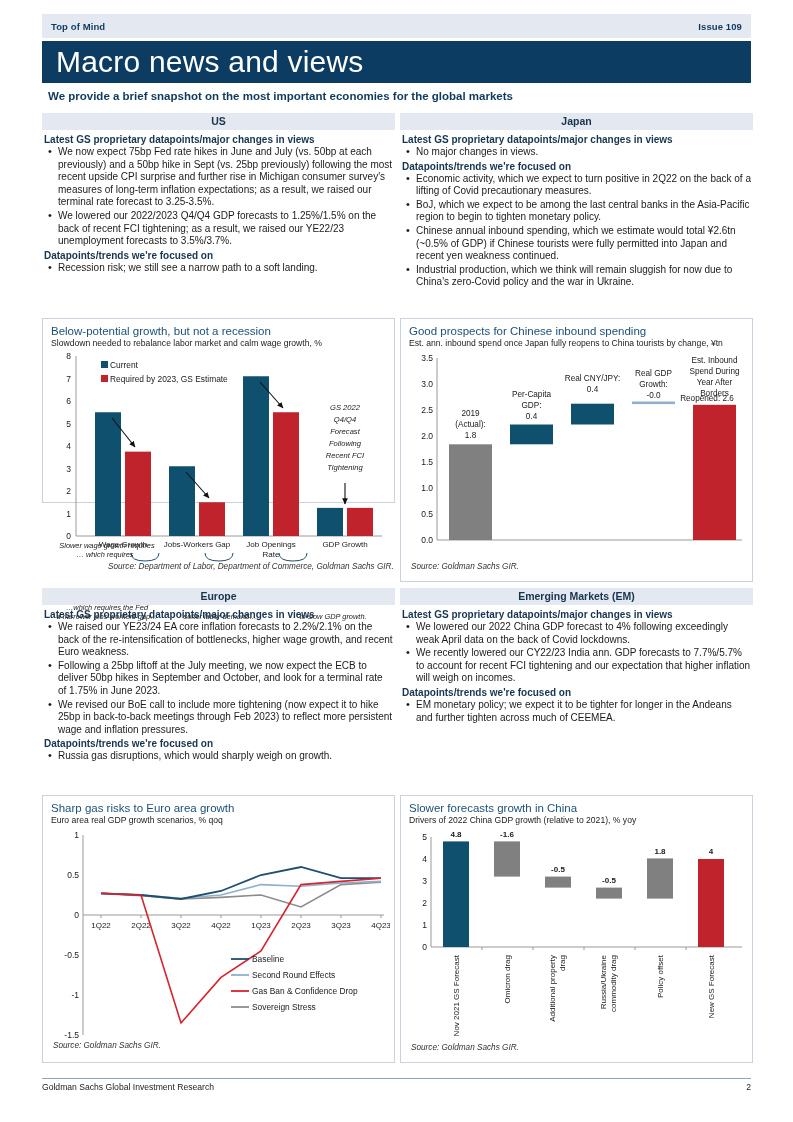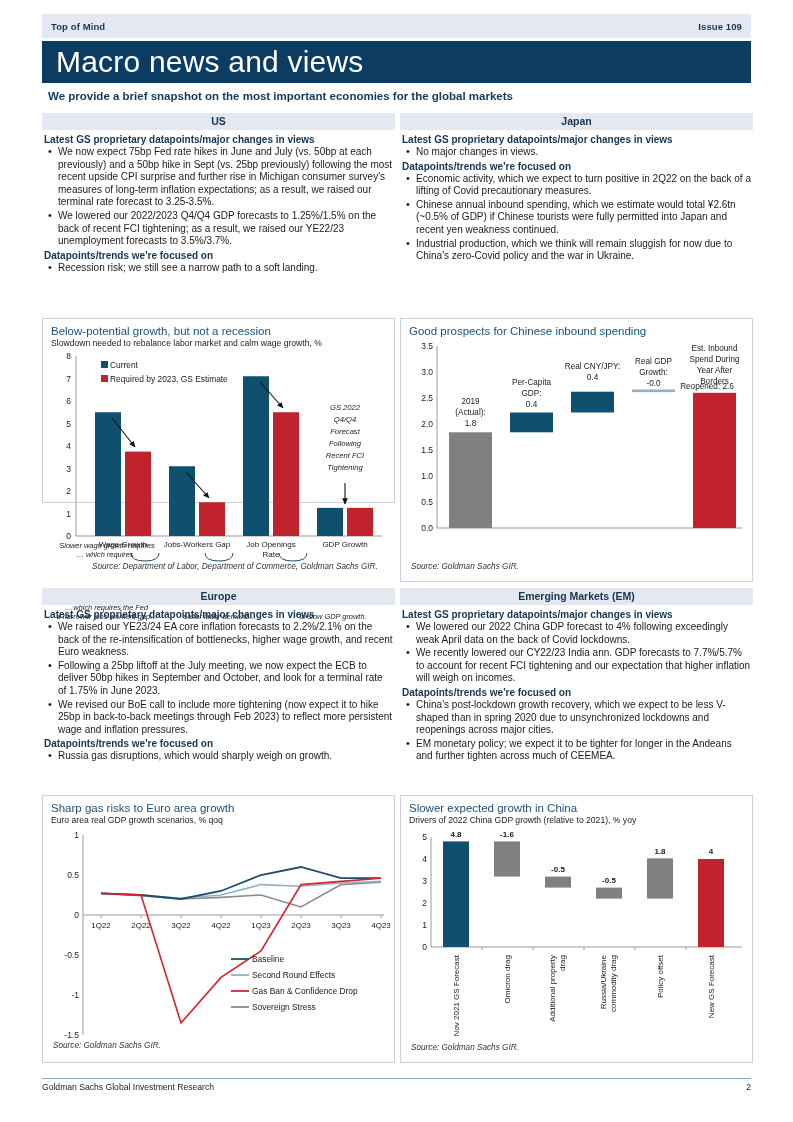--- a/index.html
+++ b/index.html
@@ -119,20 +119,21 @@
   <div class="quad q-right row1">
     <div class="sec-title">Japan</div>
     <div class="sec-body">
       <div class="lbl">Latest GS proprietary datapoints/major changes in views</div>
       <ul class="bullets">
         <li>No major changes in views.</li>
       </ul>
       <div class="lbl">Datapoints/trends we're focused on</div>
       <ul class="bullets">
         <li>Economic activity, which we expect to turn positive in 2Q22 on the back of a lifting of Covid precautionary measures.</li>
+        <li>BoJ, which we expect to be among the last central banks in the Asia-Pacific region to begin to tighten monetary policy.</li>
         <li>Chinese annual inbound spending, which we estimate would total ¥2.6tn (~0.5% of GDP) if Chinese tourists were fully permitted into Japan and recent yen weakness continued.</li>
         <li>Industrial production, which we think will remain sluggish for now due to China's zero-Covid policy and the war in Ukraine.</li>
       </ul>
     </div>
   </div>
 
   <div class="chartbox" style="position:absolute;left:42px;top:318px;width:353px;height:185px;">
     <div class="c-title">Below-potential growth, but not a recession</div>
     <div class="c-sub">Slowdown needed to rebalance labor market and calm wage growth, %</div>
 
@@ -206,25 +207,26 @@
         <span style="width:112px;text-align:center;">Slower wage growth requires</span>
         <span style="width:108px;text-align:center;">… which requires</span>
         <span style="width:112px;text-align:center;margin-top:44px;">…which requires the Fed</span>
       </div>
       <div style="display:flex;justify-content:space-between;">
         <span style="width:112px;text-align:center;">a narrower jobs-workers gap…</span>
         <span style="width:108px;text-align:center;">softer labor demand…</span>
         <span style="width:112px;text-align:center;">to slow GDP growth.</span>
       </div>
     </div>
-    <div class="c-src" style="position:absolute;left:8px;top:243px;margin-left:41px;">Source: Department of Labor, Department of Commerce, Goldman Sachs GIR.</div>
+    <div class="c-src" style="position:absolute;left:24px;top:243px;margin-left:41px;">Source: Department of Labor, Department of Commerce, Goldman Sachs GIR.</div>
   </div>
 
   <div class="chartbox" style="position:absolute;left:400px;top:318px;width:353px;height:264px;">
     <div class="c-title">Good prospects for Chinese inbound spending</div>
+    <div class="c-sub">Est. ann. inbound spend once Japan fully reopens to China tourists by change, ¥tn</div>
 
     <svg width="341" height="218" viewBox="0 0 341 218">
 
       <g class="ax" text-anchor="end">
         <text x="26" y="11">3.5</text>
           <text x="26" y="37">3.0</text>
           <text x="26" y="63">2.5</text>
         <text x="26" y="89">2.0</text>
           <text x="26" y="115">1.5</text>
           <text x="26" y="141">1.0</text>
@@ -286,21 +288,20 @@
   <div class="quad q-right row2">
     <div class="sec-title">Emerging Markets (EM)</div>
     <div class="sec-body">
       <div class="lbl">Latest GS proprietary datapoints/major changes in views</div>
       <ul class="bullets">
         <li>We lowered our 2022 China GDP forecast to 4% following exceedingly weak April data on the back of Covid lockdowns.</li>
         <li>We recently lowered our CY22/23 India ann. GDP forecasts to 7.7%/5.7% to account for recent FCI tightening and our expectation that higher inflation will weigh on incomes.</li>
       </ul>
       <div class="lbl">Datapoints/trends we're focused on</div>
       <ul class="bullets">
-        <li>China's post-lockdown growth recovery, which we expect to be less V-shaped than in spring 2020 due to unsynchronized lockdowns and reopenings across major cities.</li>
         <li>EM monetary policy; we expect it to be tighter for longer in the Andeans and further tighten across much of CEEMEA.</li>
       </ul>
     </div>
   </div>
 
   <div class="chartbox" style="position:absolute;left:42px;top:795px;width:353px;height:268px;">
     <div class="c-title">Sharp gas risks to Euro area growth</div>
     <div class="c-sub">Euro area real GDP growth scenarios, % qoq</div>
 
     <svg width="341" height="218" viewBox="0 0 341 218">
@@ -354,21 +355,21 @@
         <text class="lgd" x="203" y="167">Gas Ban &amp; Confidence Drop</text>
         <line x1="182" y1="180" x2="200" y2="180" stroke="#8c8c8c" stroke-width="1.8"></line>
         <text class="lgd" x="203" y="183">Sovereign Stress</text>
       </g>
     </svg>
 
     <div class="c-src" style="position:absolute;left:8px;top:245px;">Source: Goldman Sachs GIR.</div>
   </div>
 
   <div class="chartbox" style="position:absolute;left:400px;top:795px;width:353px;height:268px;">
-    <div class="c-title">Slower expected growth in China</div>
+    <div class="c-title">Slower forecasts growth in China</div>
     <div class="c-sub">Drivers of 2022 China GDP growth (relative to 2021), % yoy</div>
 
     <svg width="341" height="220" viewBox="0 0 341 220">
 
       <g class="ax" text-anchor="end">
         <text x="20" y="13">5</text>
           <text x="20" y="35">4</text>
           <text x="20" y="57">3</text>
         <text x="20" y="79">2</text>
           <text x="20" y="101">1</text>

